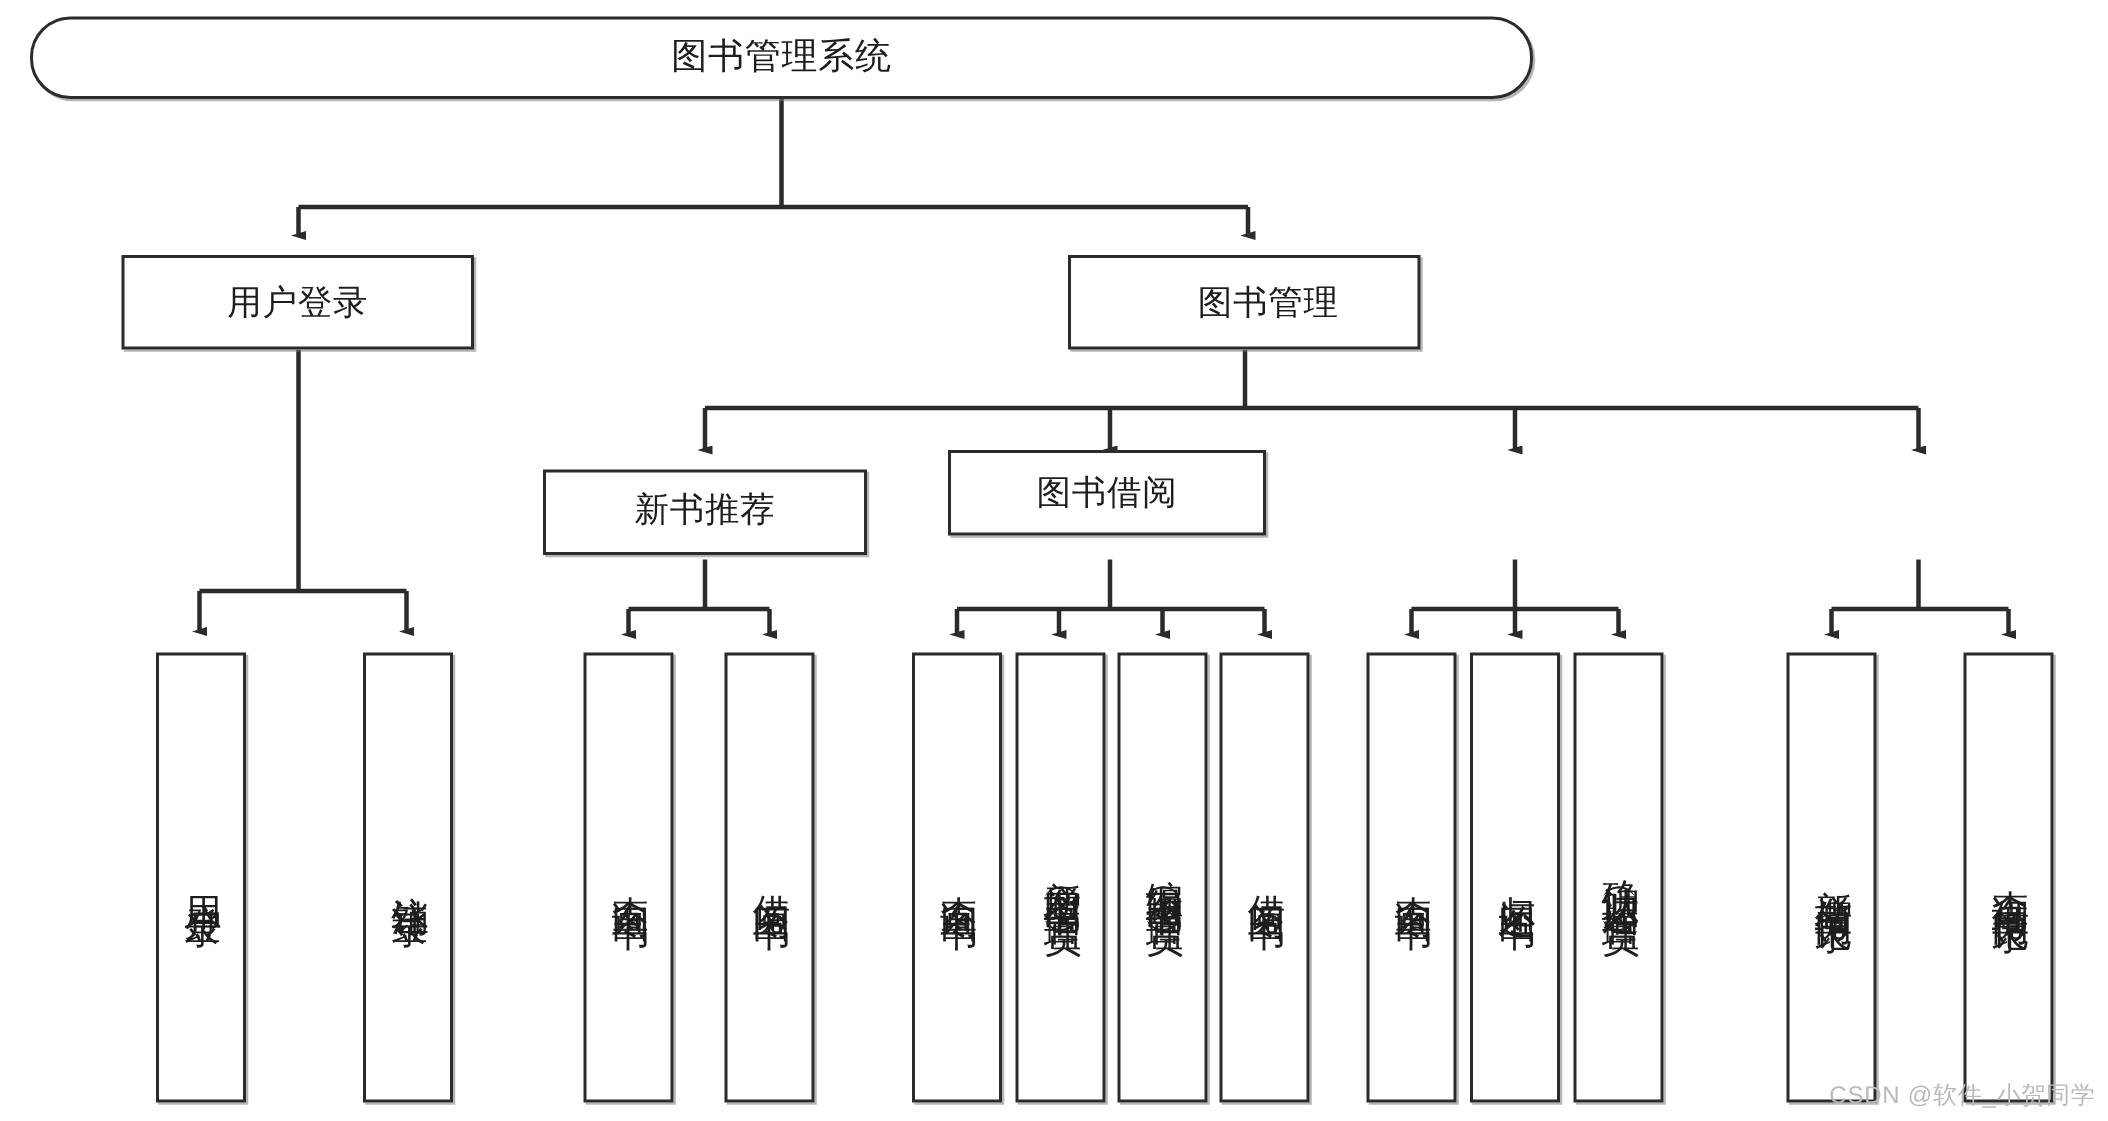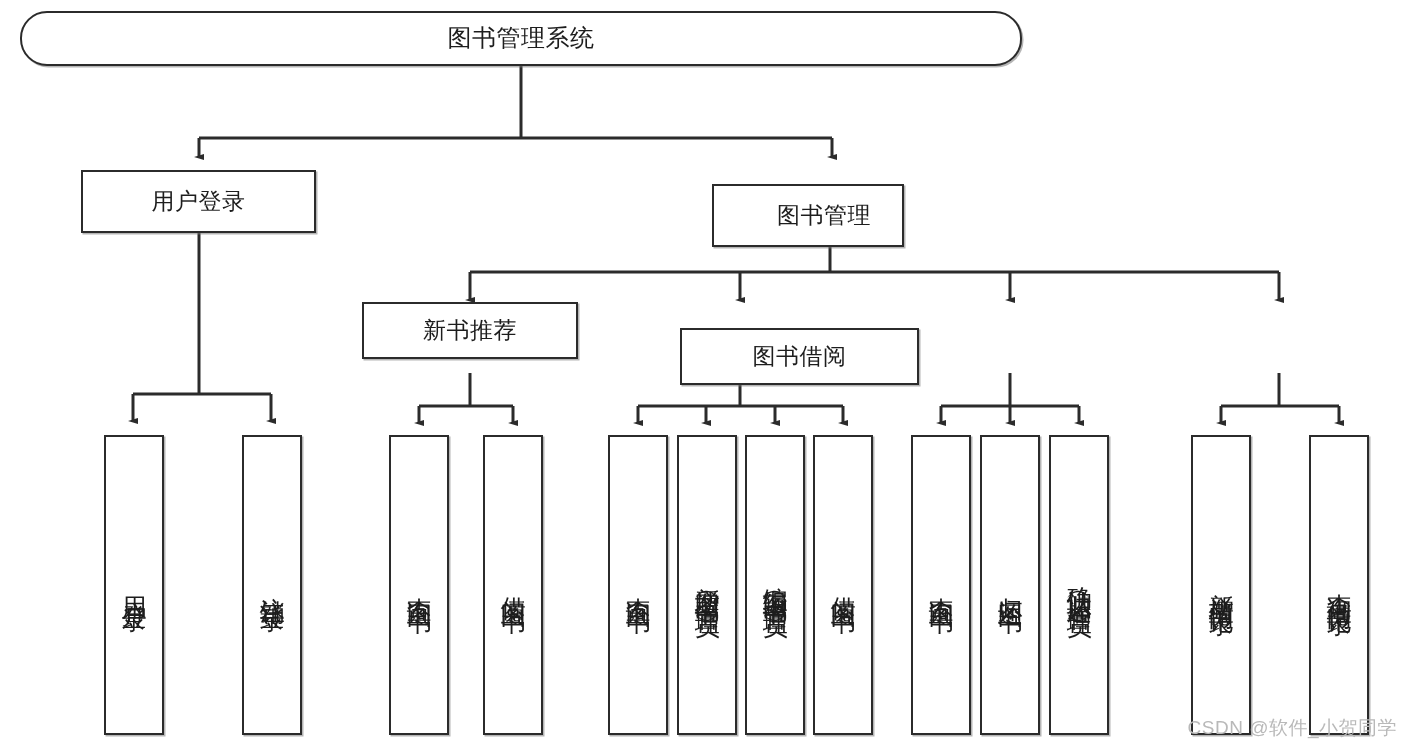--- a/index.html
+++ b/index.html
@@ -57,21 +57,21 @@
     font-size: 25px;
     line-height: 1.18;
     letter-spacing: 4px;
     text-align: center;
     max-height: 100%;
   }
   #watermark {
     position: absolute;
     right: 8px;
     bottom: 6px;
-    font-size: 19px;
+    font-size: 16px;
     color: #b9b9b9;
     letter-spacing: 0.5px;
     user-select: none;
     white-space: nowrap;
   }
 </style>
 </head>
 <body>
 
 <div id="canvas">
@@ -126,28 +126,28 @@
     </g>
   </svg>
 
   <div class="node root horiz" style="left:20px; top:11px; width:1002px; height:55px;border-radius:27px;">
     <span class="label">图书管理系统</span>
   </div>
 
   <div class="node horiz" style="left:81px; top:170px; width:235px; height:63px;">
     <span class="label">用户登录</span>
   </div>
-  <div class="node horiz" style="left:712px; top:184px; width:192px; height:63px;padding-left:32px;">
+  <div class="node horiz" style="left:712px; top:170px; width:235px; height:63px;padding-left:32px;">
     <span class="label">图书管理</span>
   </div>
 
-  <div class="node horiz" style="left:362px; top:302px; width:216px; height:57px;">
+  <div class="node horiz" style="left:362px; top:313px; width:216px; height:57px;font-family:Liberation Mono, monospace;">
     <span class="label">新书推荐</span>
   </div>
-  <div class="node horiz" style="left:632px; top:328px; width:239px; height:57px;margin-left:48px;">
+  <div class="node horiz" style="left:632px; top:300px; width:212px; height:57px;">
     <span class="label">图书借阅</span>
   </div>
 
   <div class="node vert" style="left:104px; top:435px; width:60px; height:300px;">
     <span class="label">用户登录</span>
   </div>
   <div class="node vert" style="left:242px; top:435px; width:60px; height:300px;">
     <span class="label">注销登录</span>
   </div>
 

